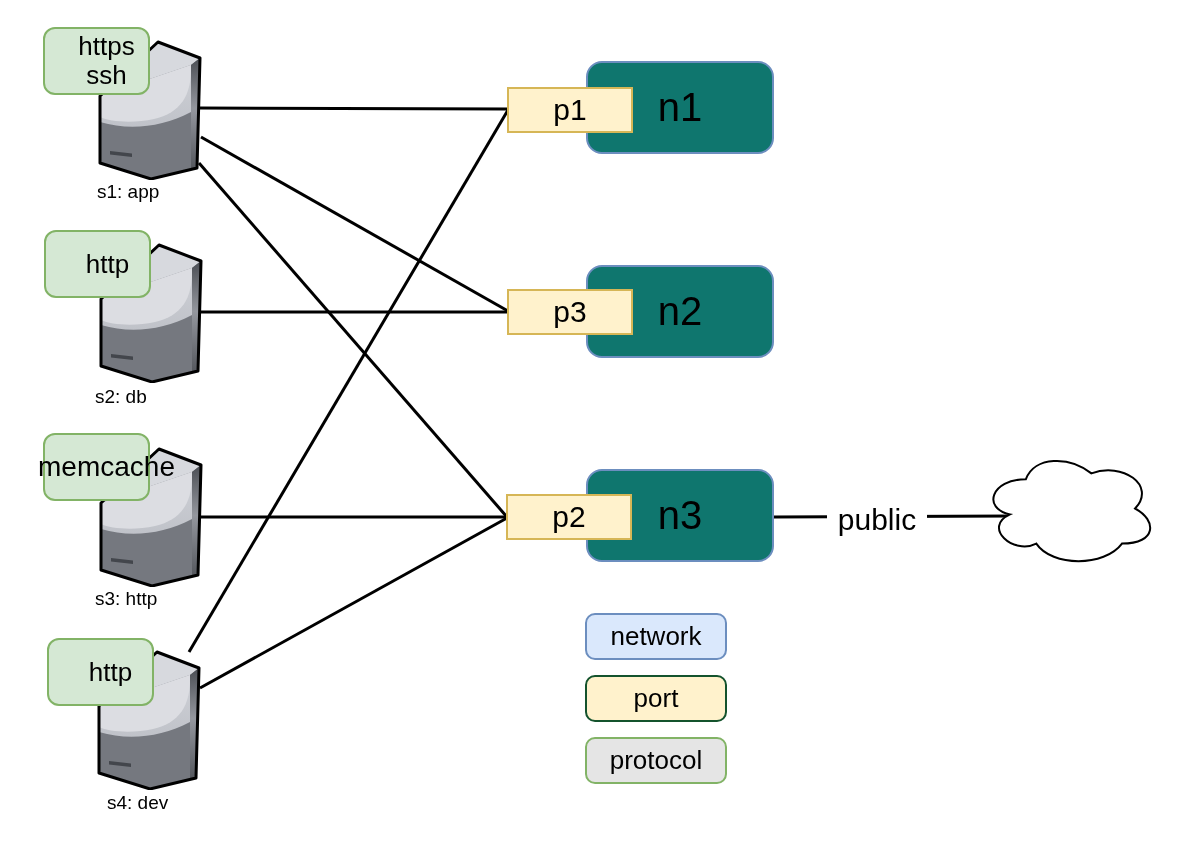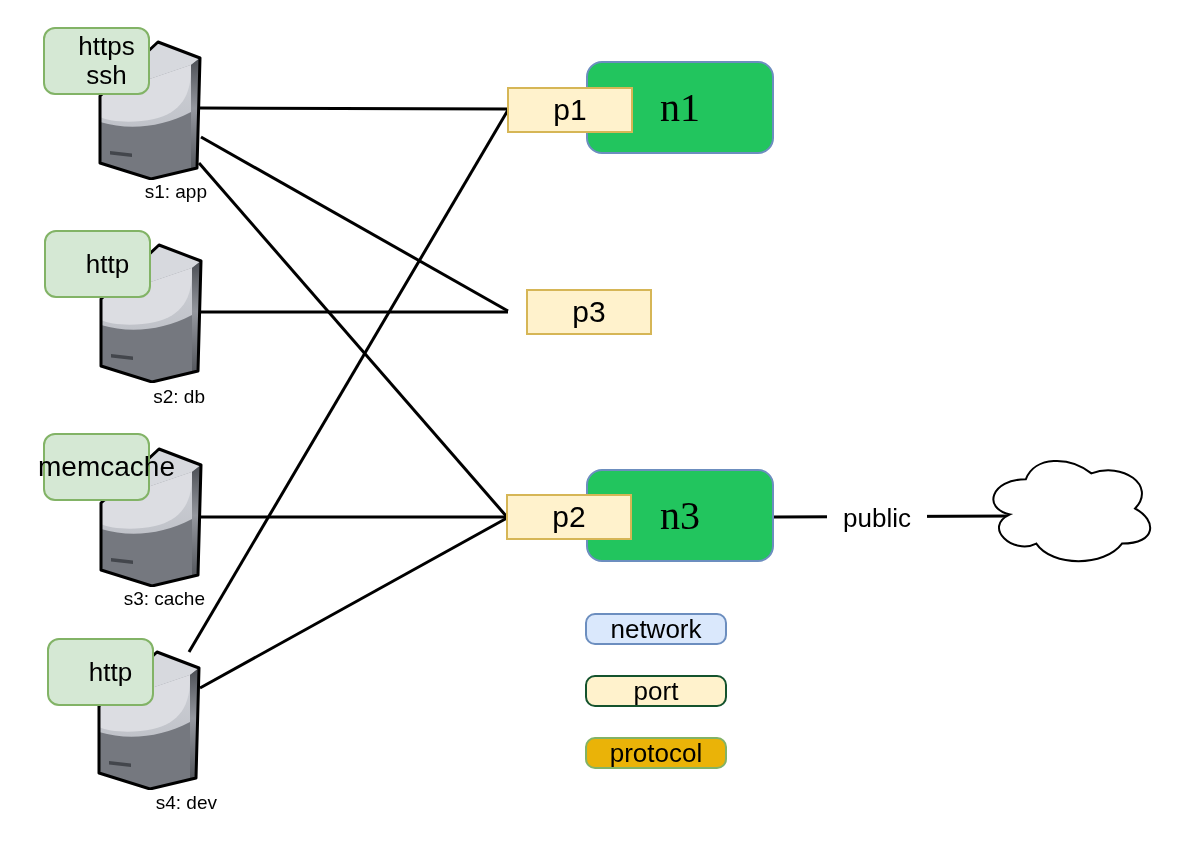--- a/index.html
+++ b/index.html
@@ -36,69 +36,68 @@
     line-height: 1.1;
     white-space: pre-line;
     box-sizing: border-box;
     padding-left: 20px;
   }
   .badge.small-text { font-size: 28px; }
 
   .caption {
     position: absolute;
     width: 110px;
-    text-align: right;
+    text-align: left;
     font-size: 19px;
   }
 
   .network {
     position: absolute;
     width: 188px; height: 93px;
-    background: #22c55e;
+    background: #0f766e;
     border: 2px solid #6c8ebf;
     border-radius: 16px;
     display: flex; align-items: center; justify-content: center;
     font-size: 40px;
     box-sizing: border-box;
-    font-family: Liberation Serif, serif;
   }
 
   .port {
     position: absolute;
     width: 126px; height: 46px;
     background: #fff2cc;
     border: 2px solid #d6b656;
     display: flex; align-items: center; justify-content: center;
     font-size: 30px;
     box-sizing: border-box;
   }
 
   .cloud-svg { position: absolute; left: 982px; top: 450px; }
 
   .link-label {
     position: absolute;
     left: 827px; top: 502px;
     width: 100px;
     text-align: center;
-    font-size: 26px;
+    font-size: 30px;
     background: #ffffff;
     padding: 1px 0;
   }
 
   .legend-item {
     position: absolute;
-    width: 142px; height: 32px;
+    width: 142px; height: 47px;
     border-radius: 10px;
     display: flex; align-items: center; justify-content: center;
     font-size: 26px;
     box-sizing: border-box;
   }
   .legend-network  { background: #dae8fc; border: 2px solid #6c8ebf; }
   .legend-port     { background: #fff2cc; border: 2px solid #14532d; }
-  .legend-protocol { background: #eab308; border: 2px solid #82b366; }
+  .legend-protocol { background: #e5e5e5; border: 2px solid #82b366; }
 </style>
 </head>
 <body>
 
 <div class="canvas">
 
   <svg width="0" height="0" style="position:absolute" aria-hidden="true">
     <defs>
       <linearGradient id="gFront" x1="0" y1="0" x2="0" y2="1">
         <stop offset="0" stop-color="#cfd1d7"></stop>
@@ -127,44 +126,45 @@
     <line x1="201" y1="137" x2="508" y2="311"></line>
     <line x1="199" y1="163" x2="507" y2="517"></line>
     <line x1="200" y1="312" x2="508" y2="312"></line>
     <line x1="200" y1="517" x2="507" y2="517"></line>
     <line x1="189" y1="652" x2="508" y2="110"></line>
     <line x1="200" y1="688" x2="507" y2="518"></line>
     <line x1="774" y1="517" x2="1012" y2="516"></line>
   </svg>
 
   <div class="network" style="left:586px; top:61px">n1</div>
+  <div class="network" style="left:586px; top:265px">n2</div>
   <div class="network" style="left:586px; top:469px">n3</div>
 
   <div class="port" style="left:507px; top:87px">p1</div>
-  <div class="port" style="left:526px; top:289px">p3</div>
+  <div class="port" style="left:507px; top:289px">p3</div>
   <div class="port" style="left:506px; top:494px">p2</div>
 
   <svg class="server-glyph" style="left:98px; top:40px" viewBox="0 0 104 140">
       <use href="#server-shape"></use>
     </svg>
   <div class="badge" style="left:43px; top:27px">https
 ssh</div>
   <div class="caption" style="left:97px; top:181px">s1: app</div>
 
   <svg class="server-glyph" style="left:99px; top:243px" viewBox="0 0 104 140">
       <use href="#server-shape"></use>
     </svg>
   <div class="badge" style="left:44px; top:230px">http</div>
   <div class="caption" style="left:95px; top:386px">s2: db</div>
 
   <svg class="server-glyph" style="left:99px; top:447px" viewBox="0 0 104 140">
       <use href="#server-shape"></use>
     </svg>
   <div class="badge small-text" style="left:43px; top:433px">memcache</div>
-  <div class="caption" style="left:95px; top:588px">s3: cache</div>
+  <div class="caption" style="left:95px; top:588px">s3: http</div>
 
   <svg class="server-glyph" style="left:97px; top:650px" viewBox="0 0 104 140">
       <use href="#server-shape"></use>
     </svg>
   <div class="badge" style="left:47px; top:638px">http</div>
   <div class="caption" style="left:107px; top:792px">s4: dev</div>
 
   <svg class="cloud-svg" width="175" height="117" viewBox="0 0 175 117">
     <path d="M43.8,29.3
              C8.8,29.3 0,58.5 28,64.4

